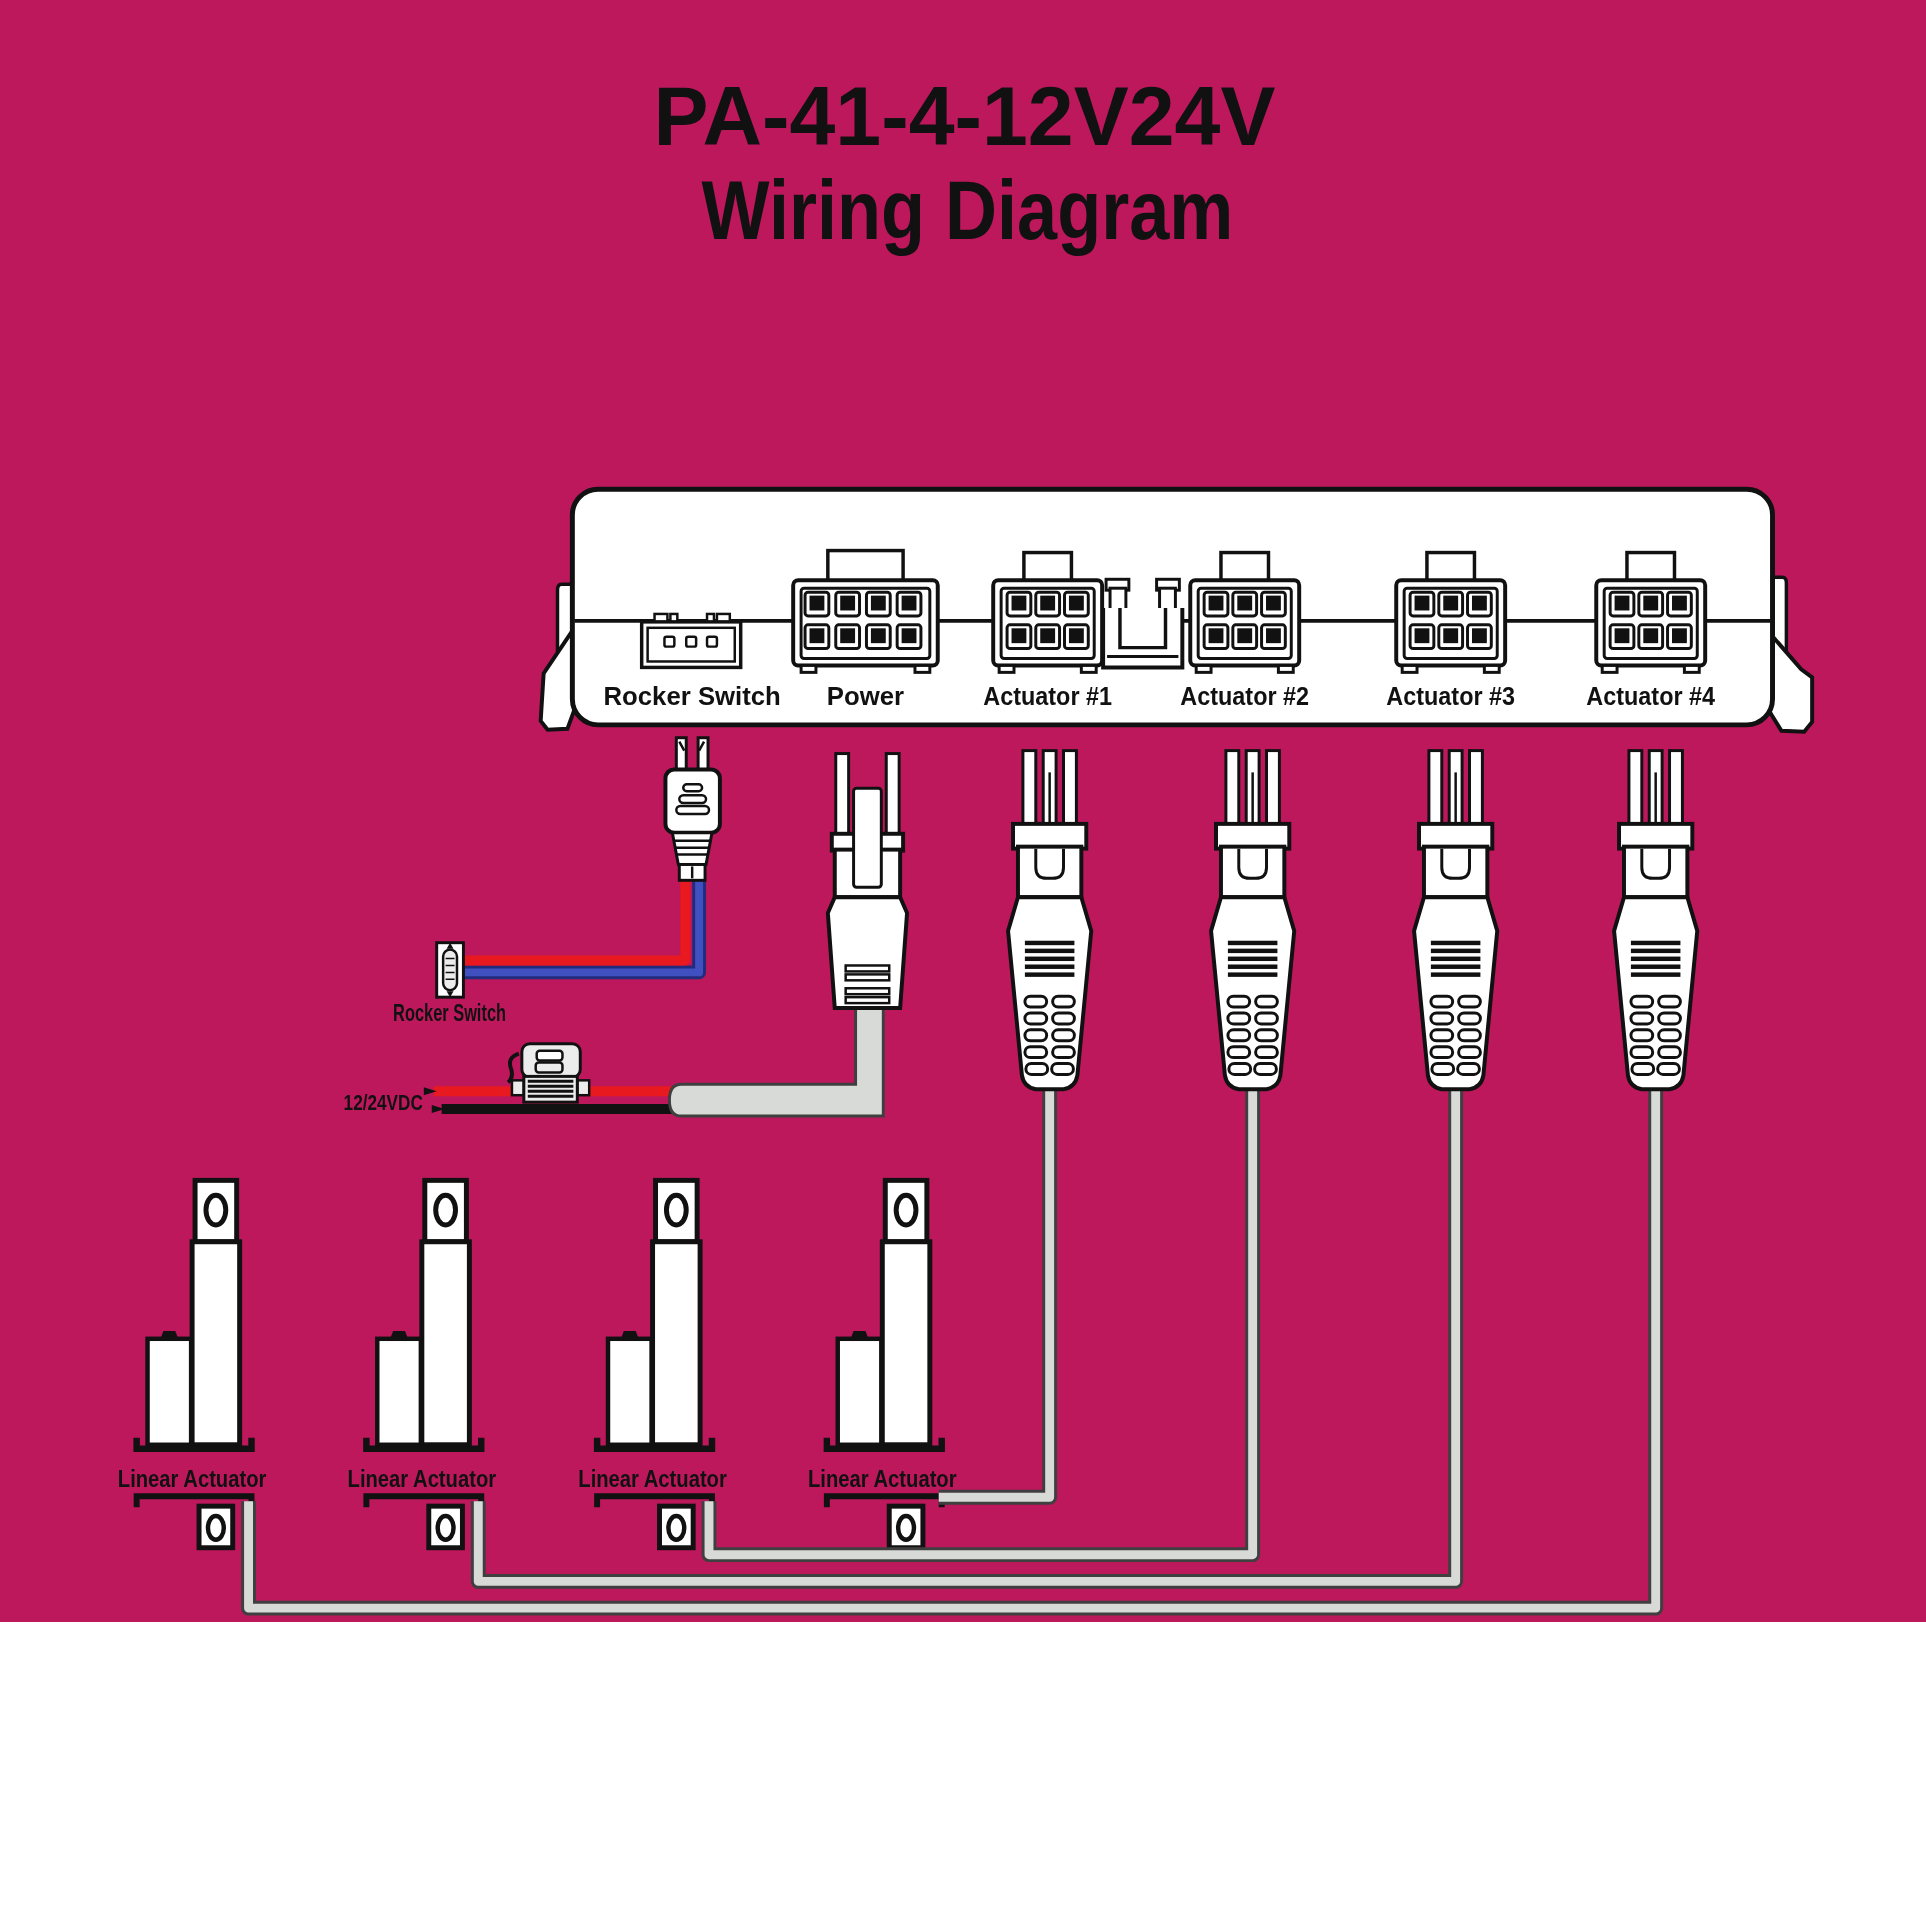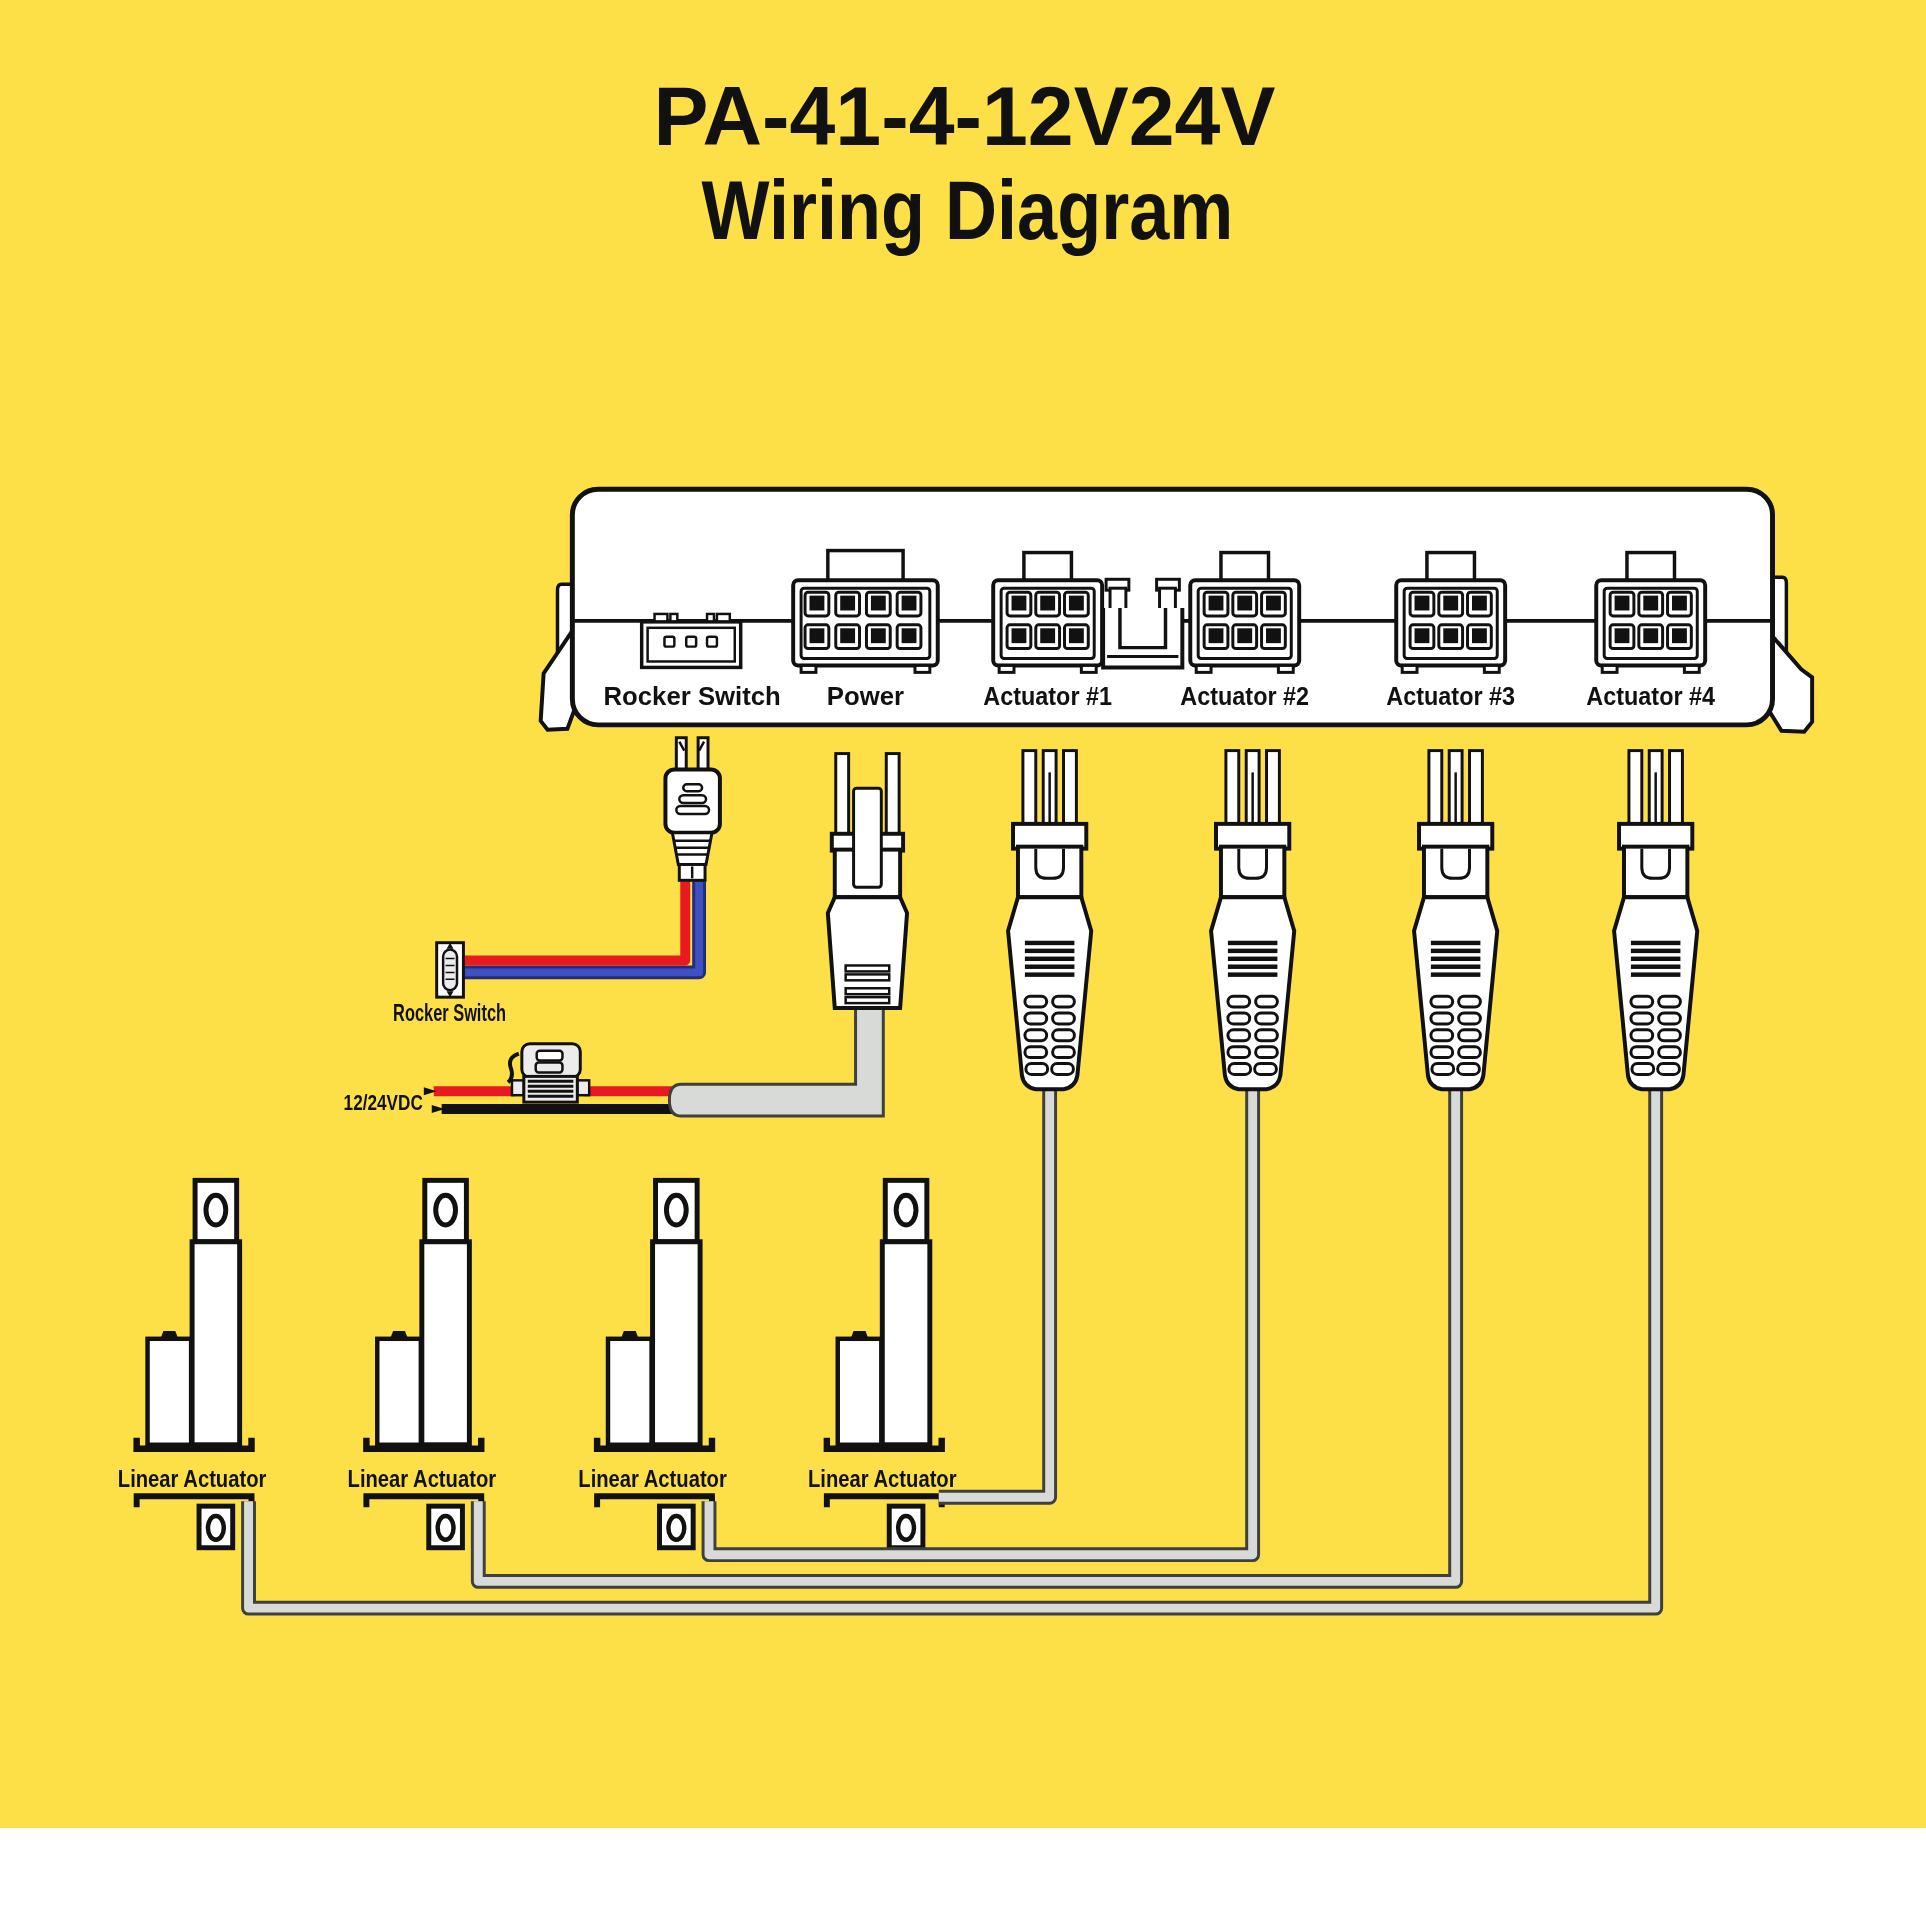--- a/index.html
+++ b/index.html
@@ -1,16 +1,16 @@
 <!DOCTYPE html>
 <html style="--ink: #111111; --wire-red: #e8191f; --wire-blue: #4050c0; --wire-blue-dark: #232b7c; --cable-fill: #d8dad7; --cable-outline: #3f3f3f; --component-fill: #ececec;"><head>
 <meta charset="utf-8">
 <style>
   html,body{margin:0;padding:0;background:#fff;}
-  .stage{position:relative;width:1927px;height:1828px;background:#fde047;overflow:hidden;}
+  .stage{position:relative;width:1927px;height:1622px;background:#be185d;overflow:hidden;}
   svg{position:absolute;left:0;top:0;}
   .s   {fill:#fff;stroke:var(--ink);}
   .sn  {fill:none;stroke:var(--ink);}
   .pin {fill:var(--ink);stroke:none;}
   .gray{fill:var(--component-fill);stroke:var(--ink);}
   .cable-under{fill:none;stroke:var(--cable-outline);stroke-width:15;stroke-linejoin:round;}
   .cable-over {fill:none;stroke:var(--cable-fill);stroke-width:9;stroke-linejoin:round;}
   .cable-shape{fill:var(--cable-fill);stroke:var(--cable-outline);stroke-width:3;}
   .wire-red       {fill:none;stroke:var(--wire-red);stroke-width:10;stroke-linejoin:round;}
   .wire-blue-outer{fill:none;stroke:var(--wire-blue-dark);stroke-width:14;stroke-linejoin:round;}

